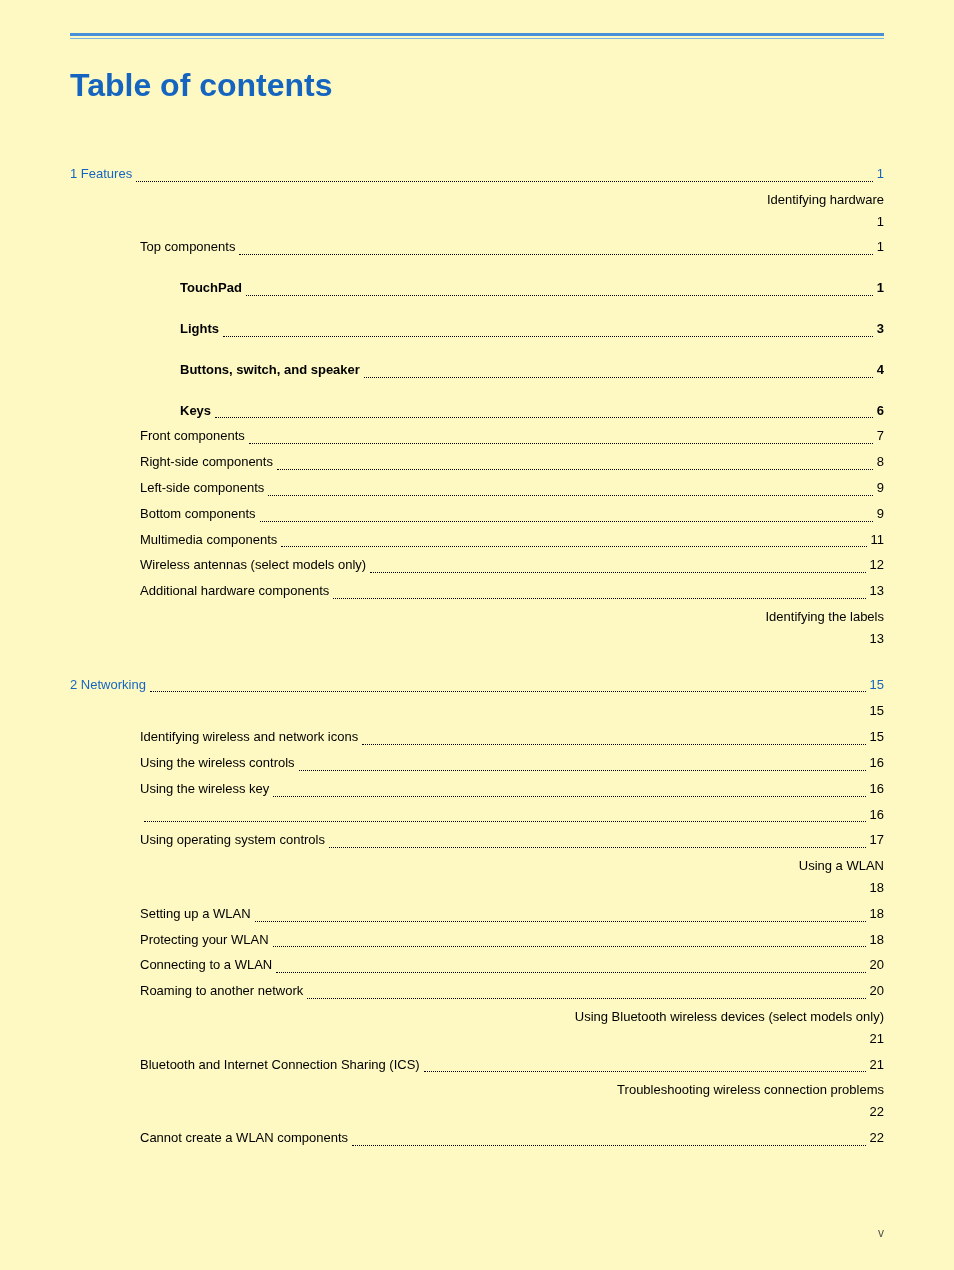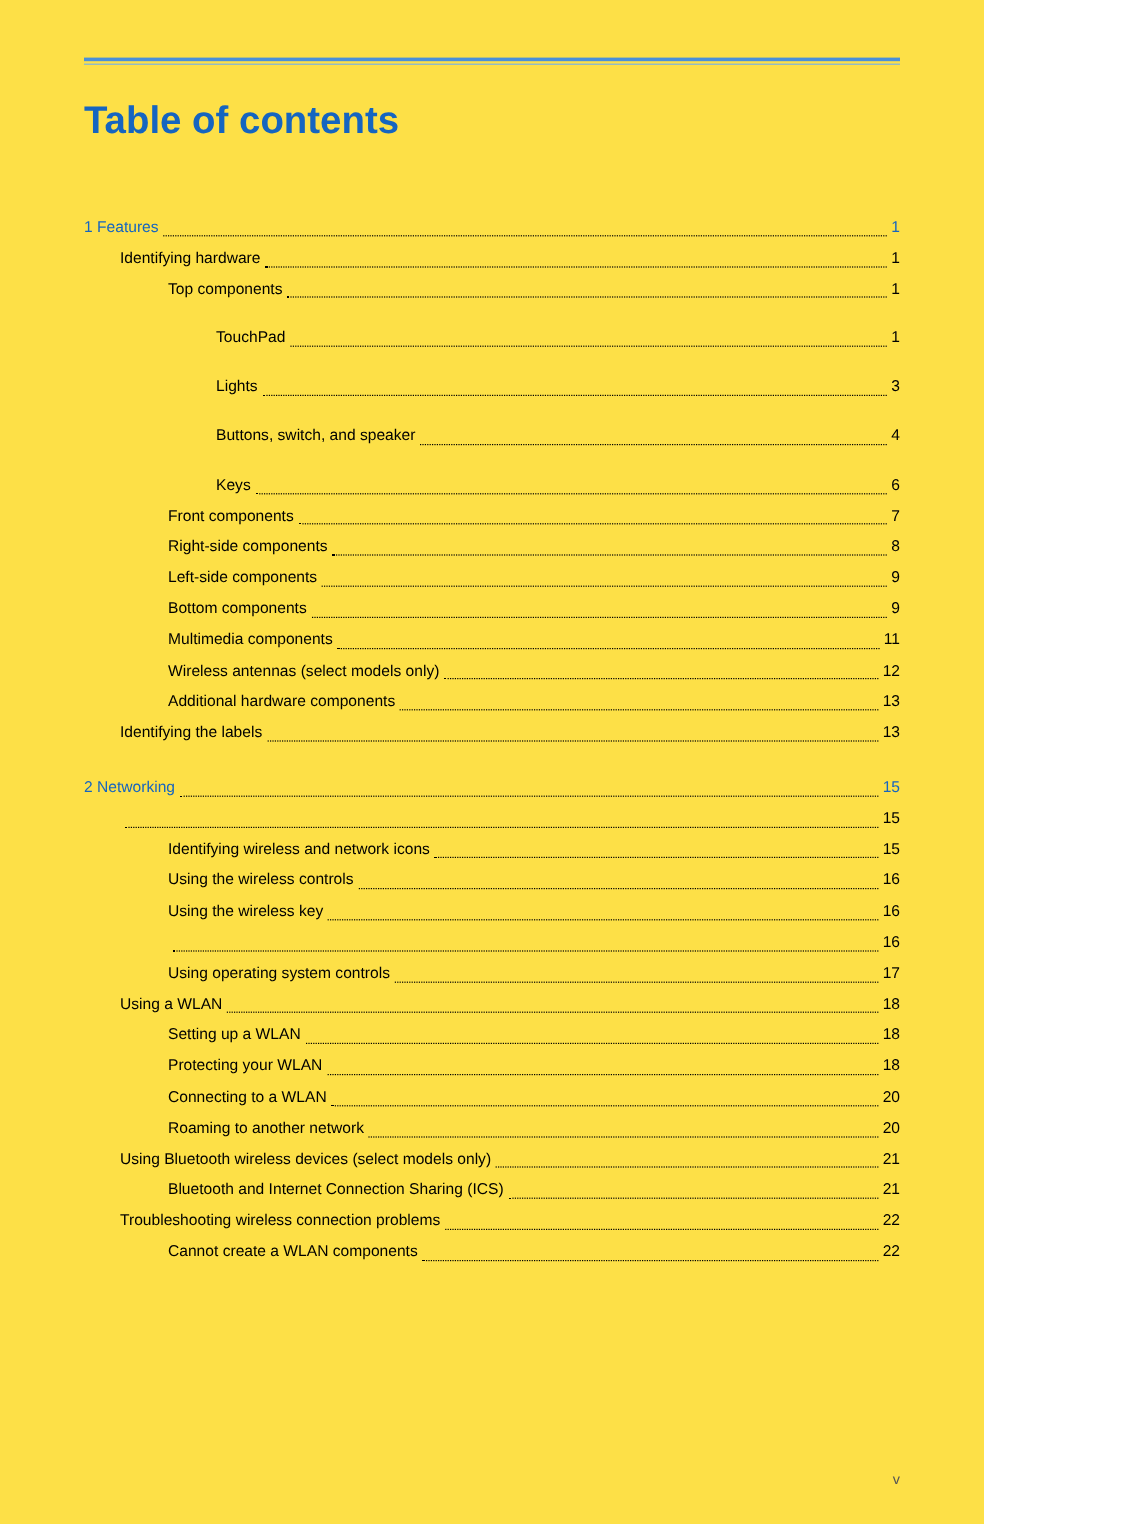--- a/index.html
+++ b/index.html
@@ -12,24 +12,24 @@
       background: #ffffff;
       font-family: Arial, Helvetica, sans-serif;
       font-size: 13px;
       color: #000000;
       width: 954px;
       min-height: 1270px;
       padding: 0;
     }
 
     .page-container {
-      width: 820px;
+      width: 954px;
       min-height: 1270px;
-      background: #fde047;
-      padding: 48px 70px 60px 70px;
+      background: #fef9c3;
+      padding: 33px 70px 60px 70px;
       position: relative;
     }
 
     .top-border-line {
       height: 3px;
       background: #4a90d9;
       margin-bottom: 2px;
     }
 
     .top-border-thin {
@@ -87,34 +87,35 @@
 
     .level1 .page-num {
       color: #1565c0;
     }
 
     
     .level2 {
       padding-left: 30px;
       font-size: 13px;
       font-weight: normal;
+      flex-direction: column;
     }
 
     
     .level3 {
       padding-left: 70px;
       font-size: 13px;
       font-weight: normal;
     }
 
     
     .level4 {
       padding-left: 110px;
       font-size: 13px;
-      font-weight: normal;
+      font-weight: bold;
       margin-top: 20px;
     }
 
     .section-gap {
       height: 20px;
     }
 
     .page-footer {
       position: absolute;
       bottom: 30px;

